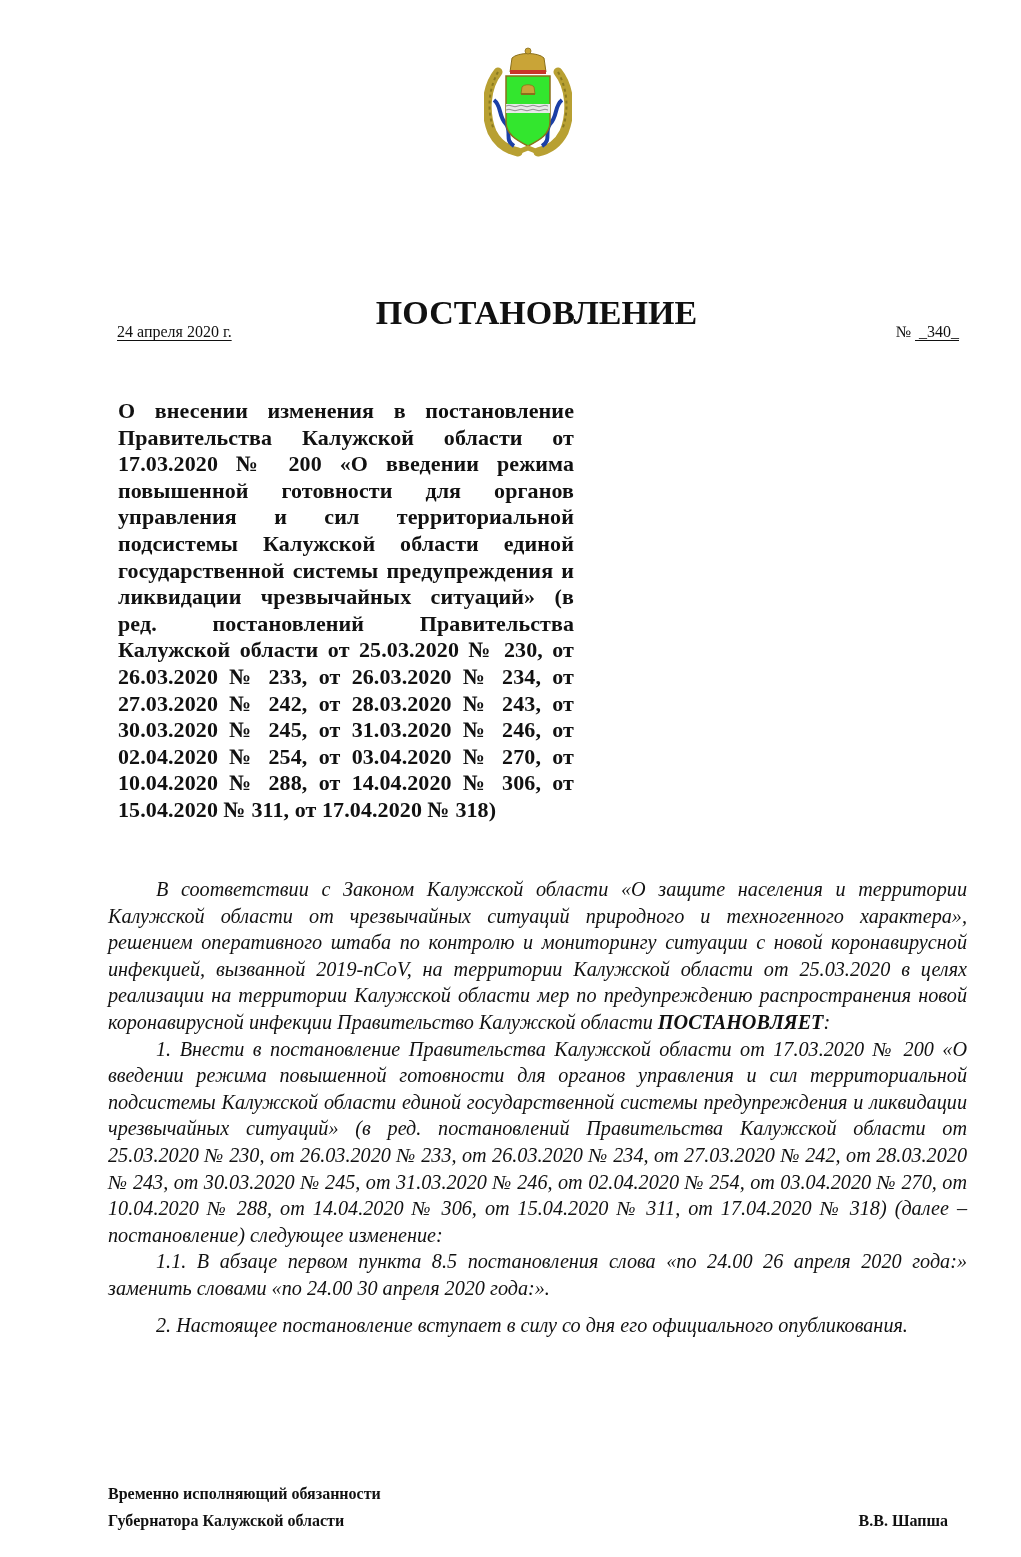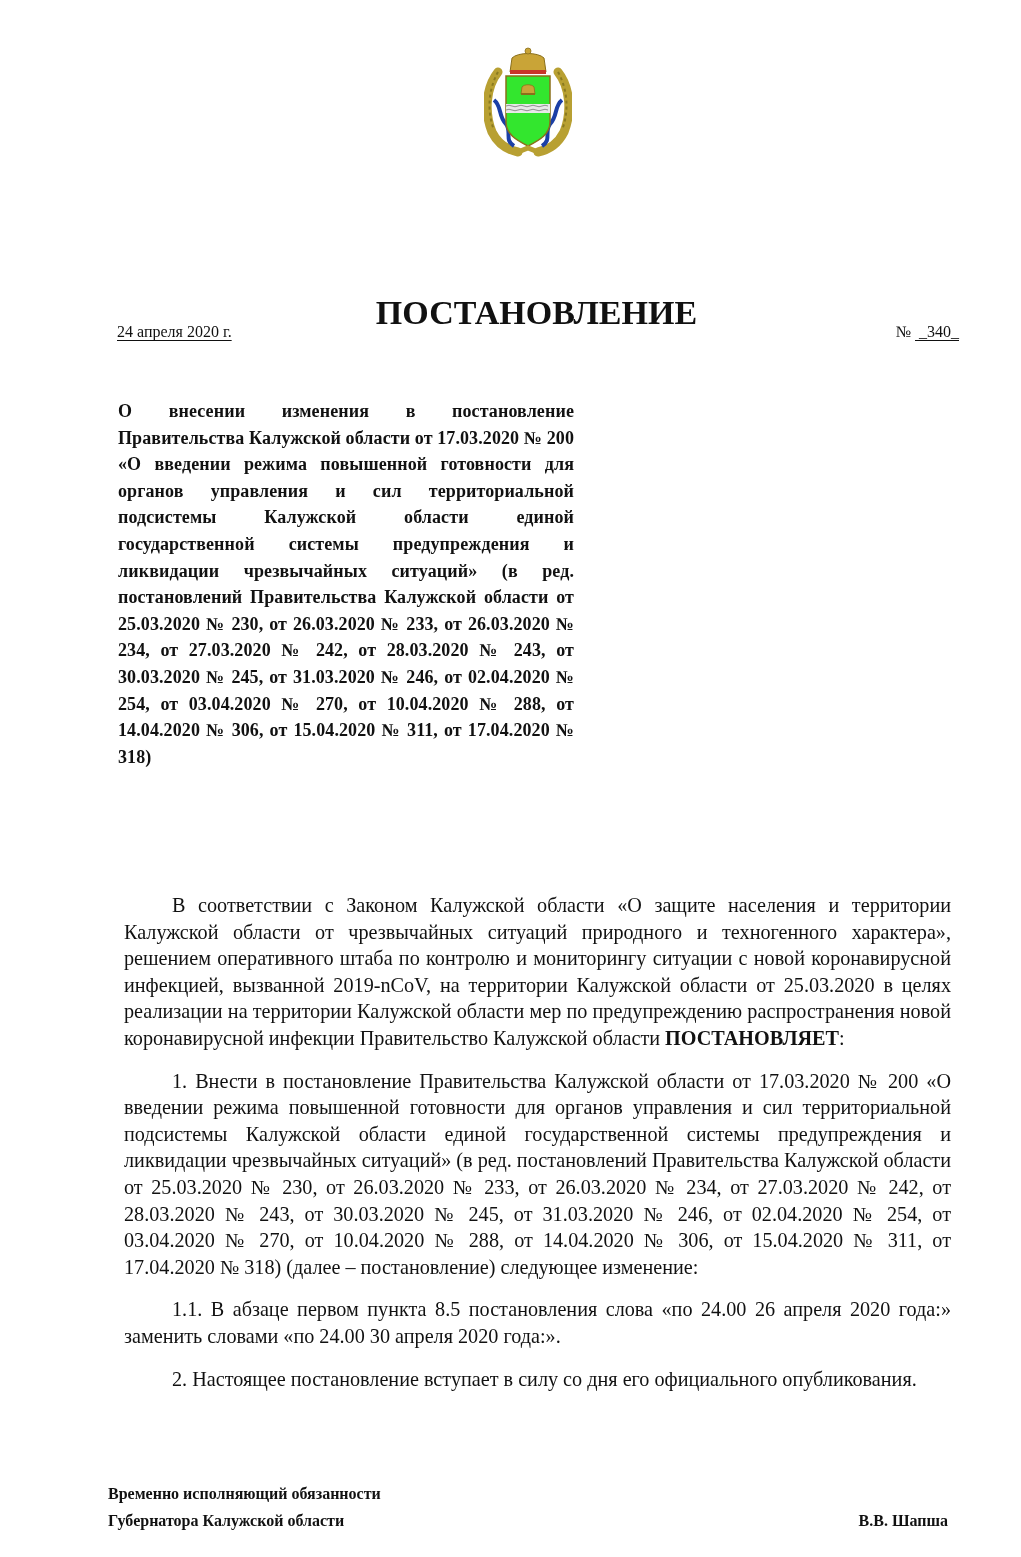--- a/index.html
+++ b/index.html
@@ -69,39 +69,40 @@
     }
     .doc-number .num {
       text-decoration: underline;
       text-underline-offset: 3px;
     }
     .subject {
       position: absolute;
       left: 118px;
       top: 398px;
       width: 456px;
-      font-size: 18px;
+      font-size: 22px;
       font-weight: bold;
       line-height: 26.6px;
       text-align: justify;
       text-align-last: left;
       letter-spacing: 0.1px;
     }
     .body-text {
       position: absolute;
       left: 108px;
       top: 876px;
       width: 859px;
       font-size: 20.2px;
       line-height: 26.6px;
       text-align: justify;
     }
     .body-text p {
-      margin: 16px;
+      margin: 0;
       text-indent: 48px;
+      font-style: italic;
     }
     .body-text p.gap {
       margin-top: 10px;
     }
     .body-text b {
       font-weight: bold;
     }
     .signature {
       position: absolute;
       left: 108px;

